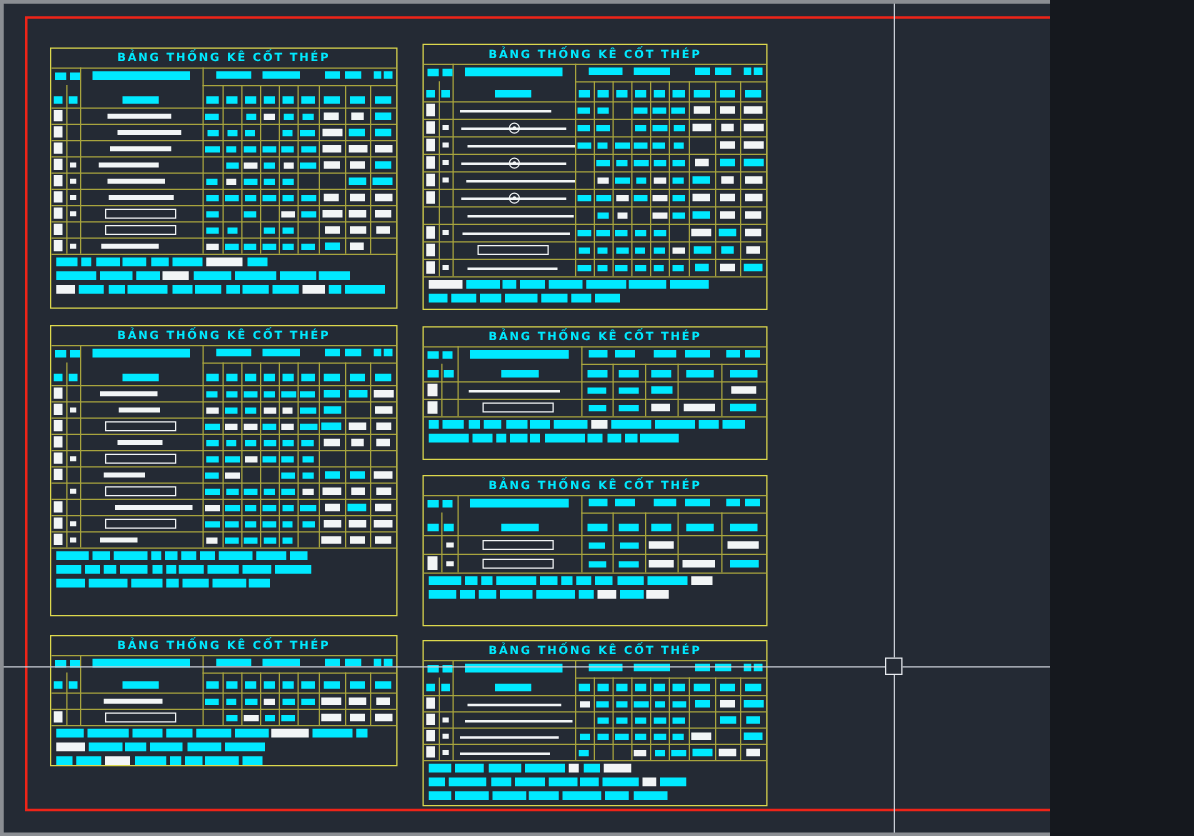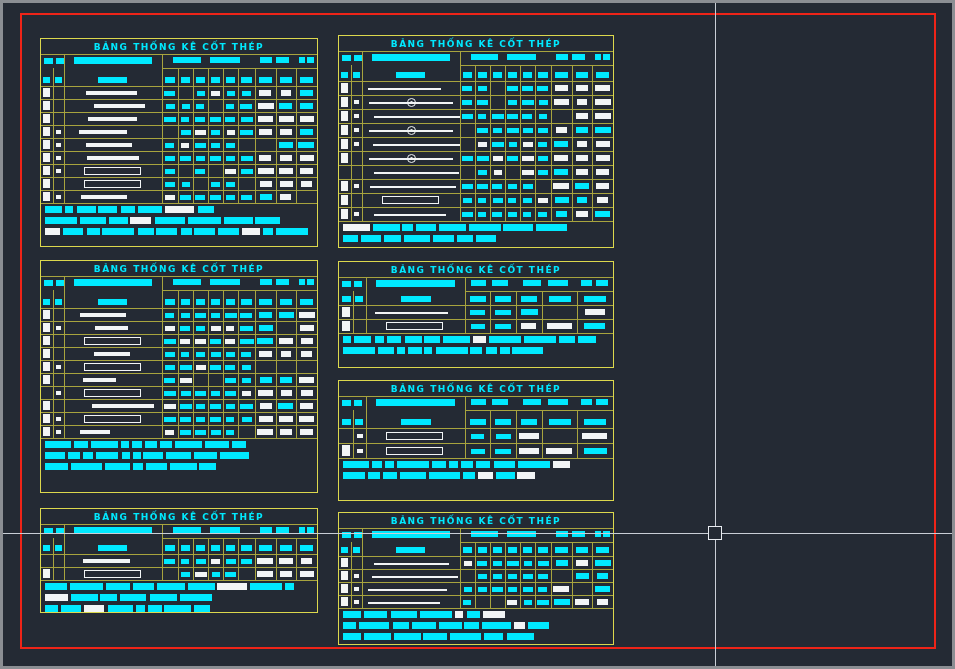--- a/index.html
+++ b/index.html
@@ -1,16 +1,16 @@
 <!DOCTYPE html>
 <html><head>
 <meta charset="utf-8">
 <style>
   html,body{margin:0;padding:0;background:#15181e;}
-  #screen{position:relative;width:955px;height:669px;overflow:hidden;font-family:"DejaVu Sans",sans-serif;}
+  #screen{position:relative;width:840px;height:669px;overflow:hidden;font-family:"DejaVu Sans",sans-serif;}
   #screen div{position:absolute;}
 </style>
 </head>
 <body>
 
 <div id="screen" style="background: rgb(36, 42, 52);">
   <div id="entities" style="left: 0px; top: 0px; width: 955px; height: 669px;">
       <div style="left: 40px; top: 38px; width: 278px; height: 209px; border: 1px solid rgb(220, 216, 77); box-sizing: border-box; overflow: hidden;">
         <div style="left: 0px; top: 0px; width: 276px; height: 15px; display: flex; align-items: center; justify-content: center; color: rgb(0, 233, 255); font-size: 9px; font-weight: bold; letter-spacing: 1.5px; white-space: nowrap;">BẢNG THỐNG KÊ CỐT THÉP</div>
         <div style="left: 0px; top: 15px; width: 276px; height: 1px; background: rgb(168, 164, 62);"></div>

